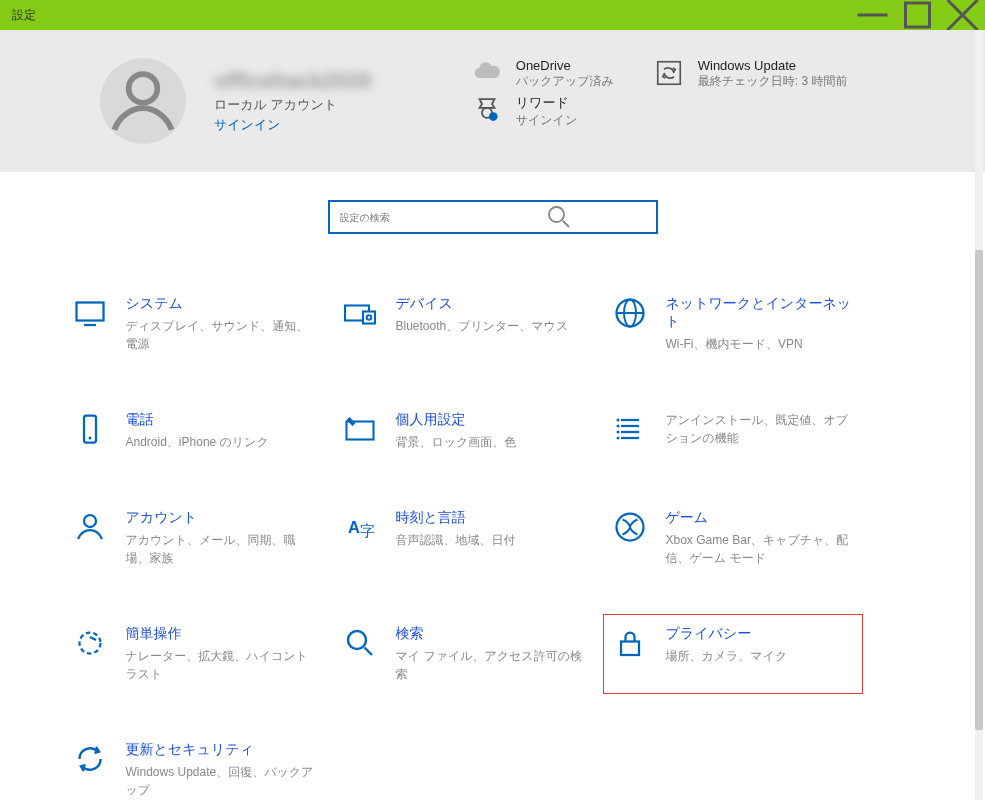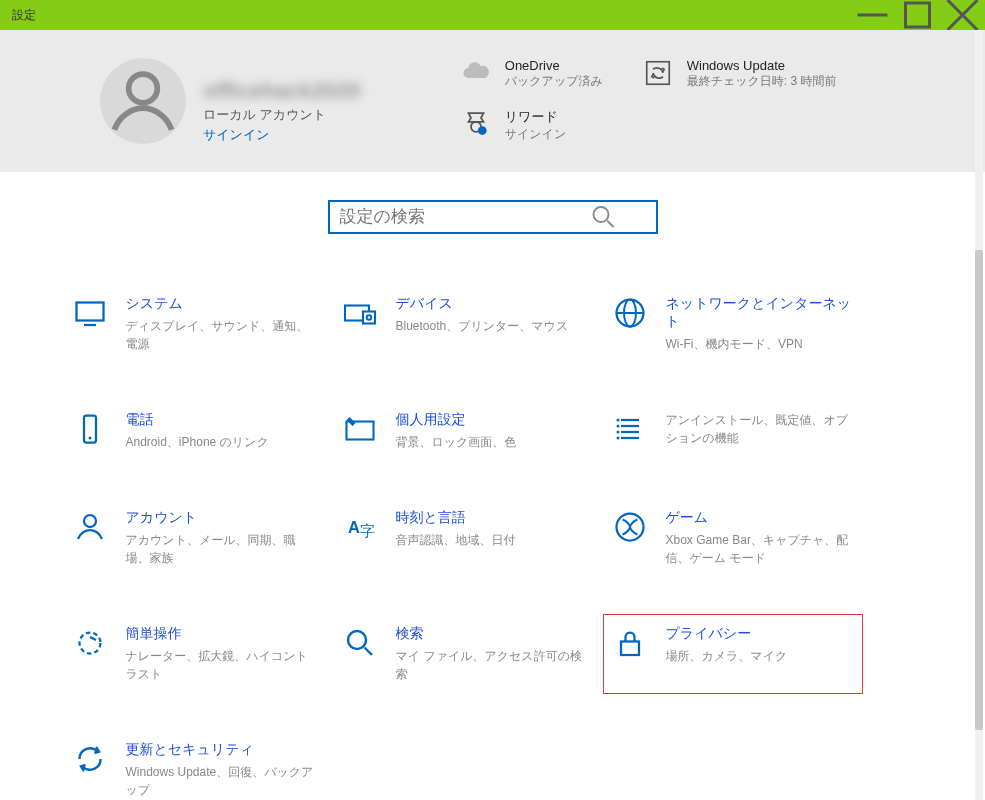--- a/index.html
+++ b/index.html
@@ -29,54 +29,54 @@
 .header-section {
   background: #eaeaea;
   padding: 28px 0 28px 0;
 }
 .header-inner {
   display: flex;
   max-width: 920px;
   margin-left: 100px;
   gap: 20px;
 }
-.avatar-block { display: flex; align-items: flex-end; gap: 17px; }
+.avatar-block { display: flex; align-items: center; gap: 28px; }
 .avatar {
   width: 86px; height: 86px; border-radius: 50%;
   background: #d9d9d9;
   display: flex; align-items: center; justify-content: center;
 }
 .user-text .name {
   font-size: 22px; font-weight: 600; color: #999;
   filter: blur(5px);
 }
 .user-text .acct-type { font-size: 13px; color: #555; margin-top: 2px; }
 .user-text .signin { font-size: 13px; color: #0067c0; margin-top: 2px; cursor: pointer; }
 .header-tiles { display: flex; gap: 40px; margin-left: 80px; }
-.tile-col { display: flex; flex-direction: column; gap: 18px; }
+.tile-col { display: flex; flex-direction: column; gap: 4px; }
 .tile { display: flex; gap: 14px; align-items: flex-start; }
 .tile-icon {
   width: 30px; height: 30px;
   display: flex; align-items: center; justify-content: center;
   color: #555;
 }
 .tile-text .t-title { font-size: 13px; color: #222; }
 .tile-text .t-sub { font-size: 12px; color: #777; line-height: 1.4; }
 .main-section { background: #fff; padding-top: 28px; height: 100%; }
 .search-wrap { display: flex; justify-content: center; margin-bottom: 50px; }
 .search-box {
   width: 330px; height: 34px;
   border: 2px solid #0067c0;
   display: flex; align-items: center;
   padding: 0 10px;
   background: #fff;
 }
 .search-box input {
   flex: 1; border: none; outline: none;
-  font-size: 17px; color: #666;
+  font-size: 10px; color: #666;
   font-family: inherit;
 }
 .categories {
   max-width: 900px;
   margin: 0 auto;
   padding-left: 20px;
   display: grid;
   grid-template-columns: repeat(3, 260px);
   column-gap: 10px;
   row-gap: 36px;

